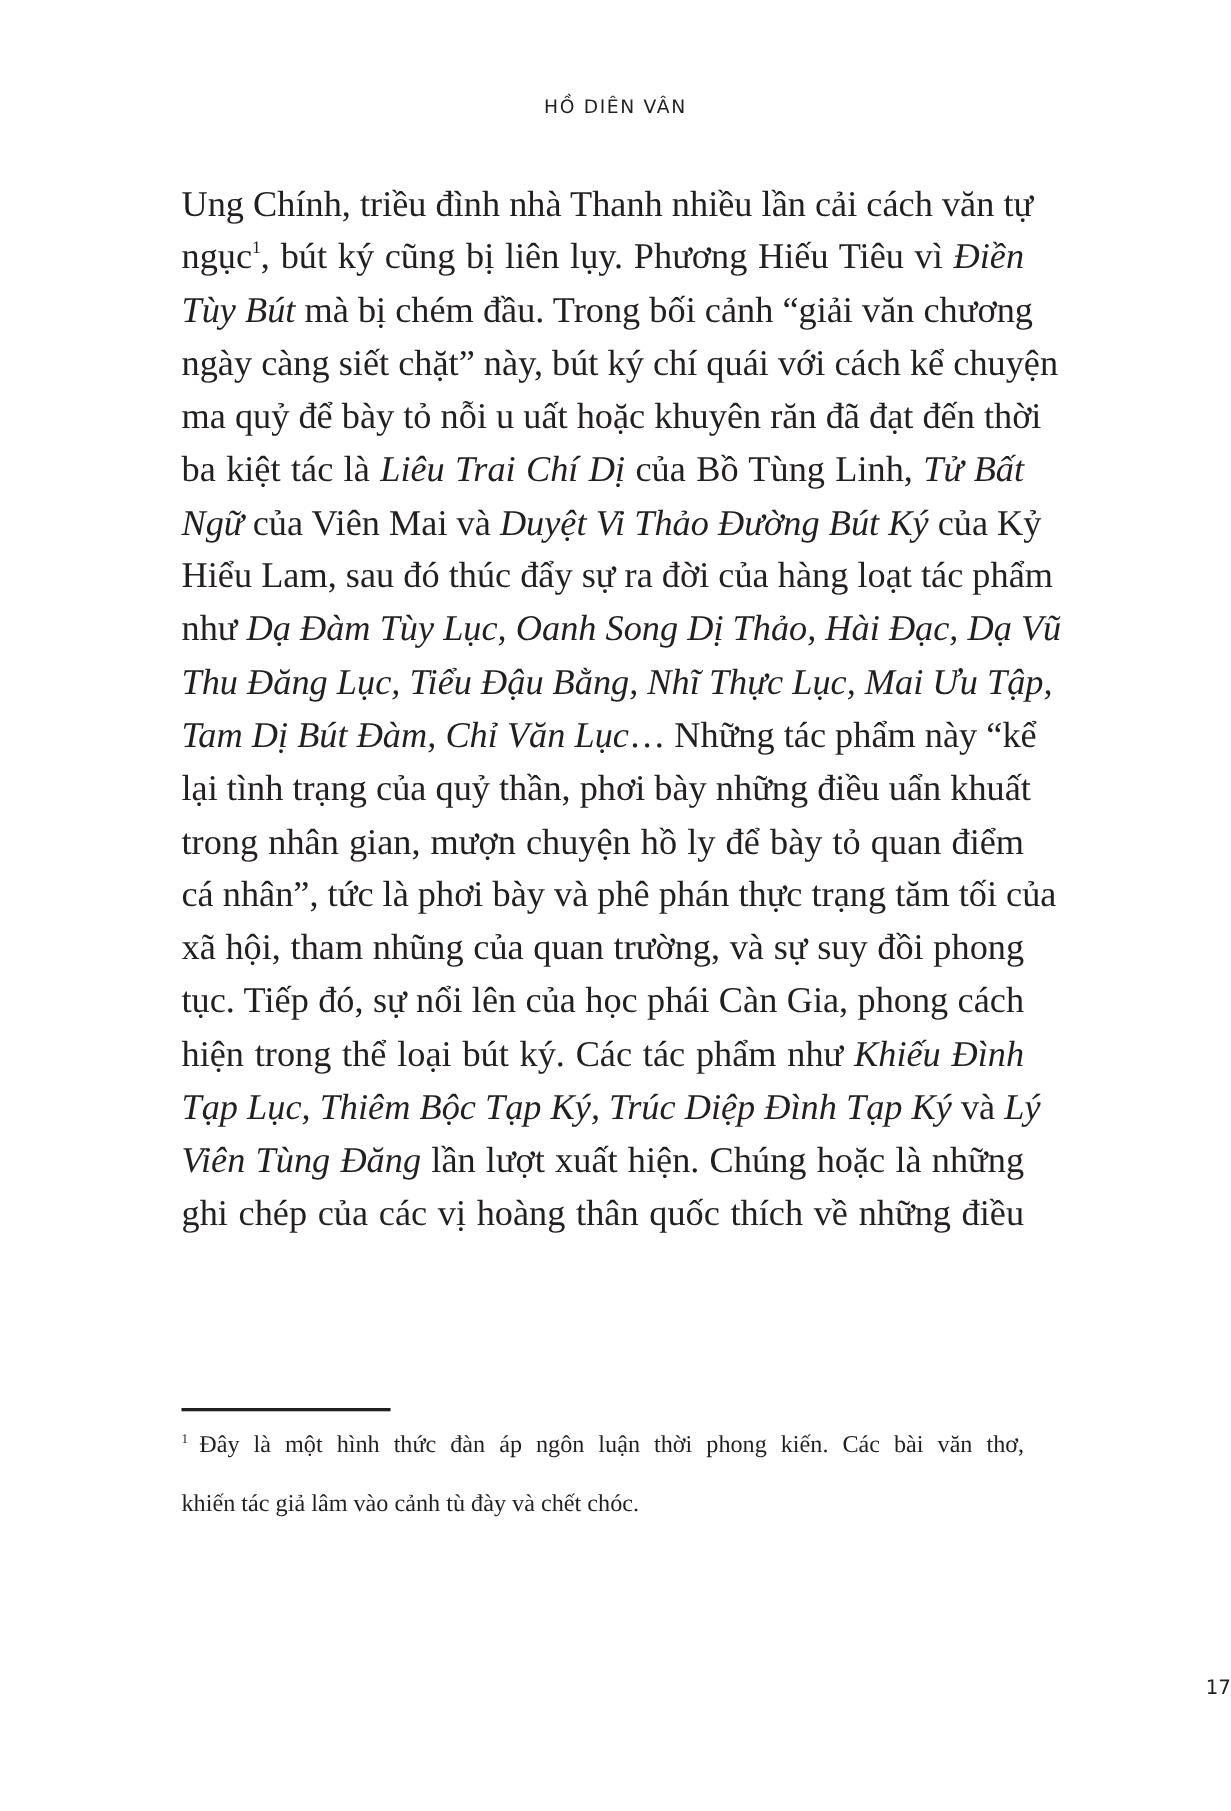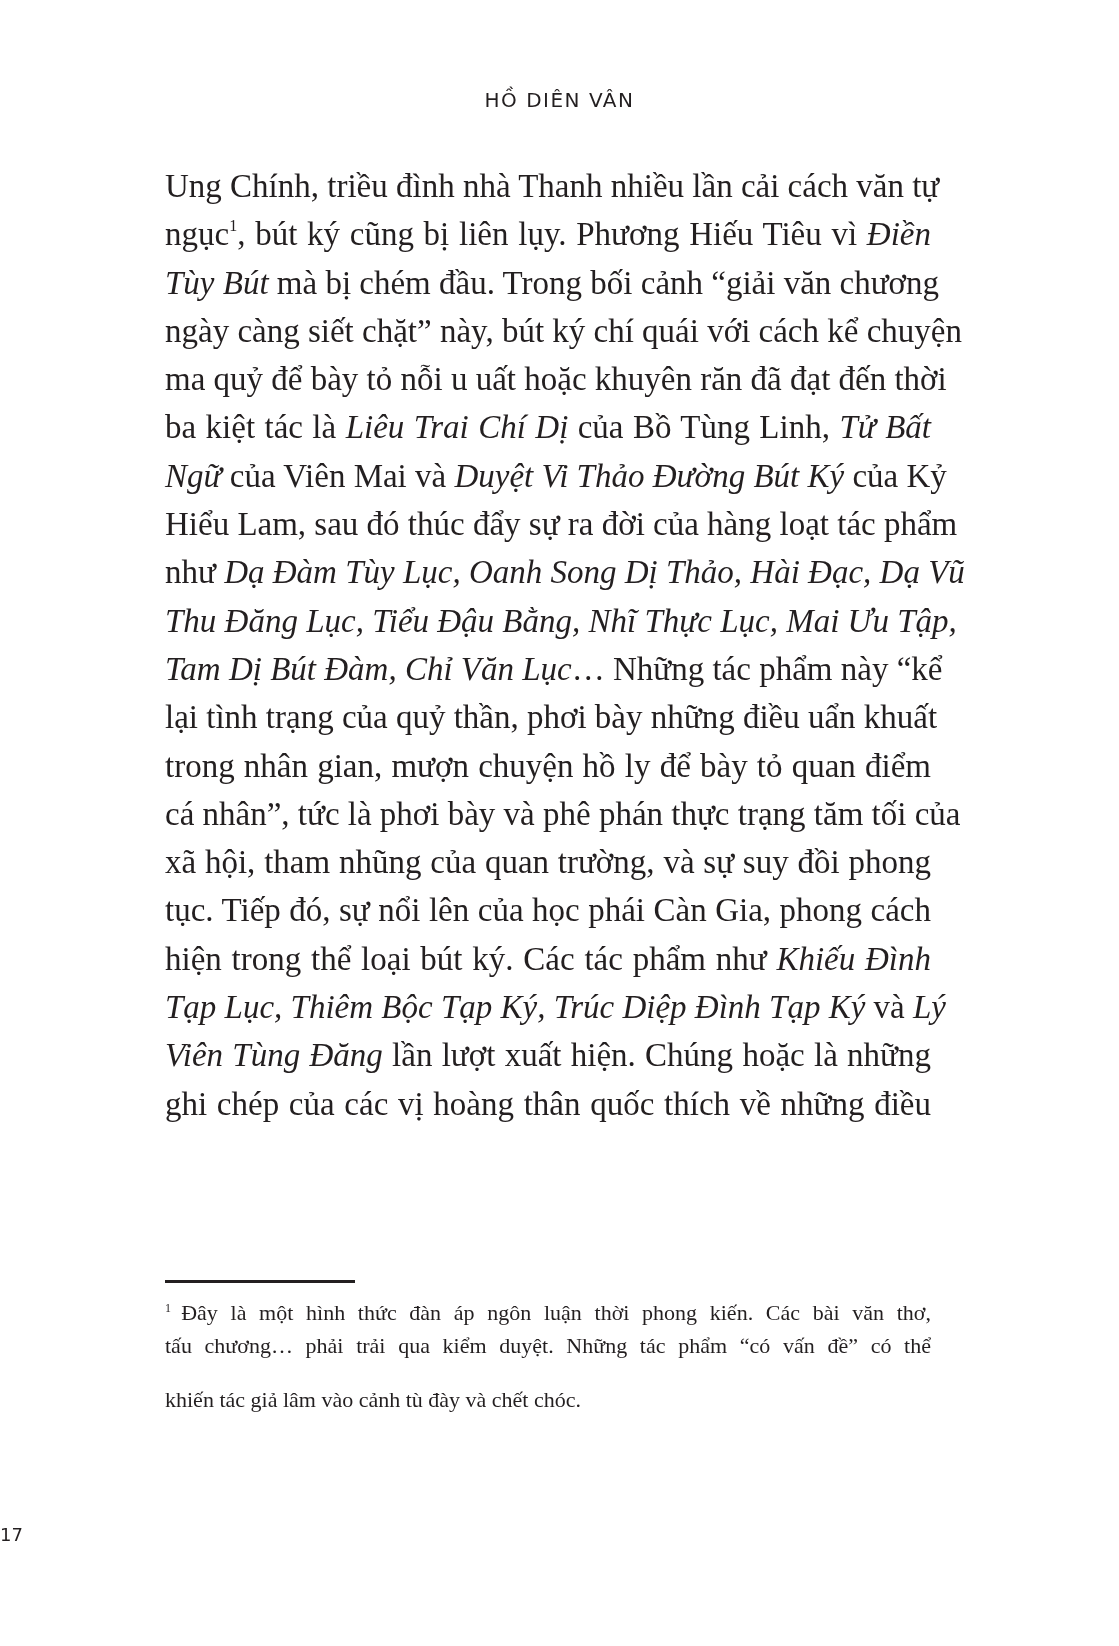--- a/index.html
+++ b/index.html
@@ -1,37 +1,37 @@
 <!DOCTYPE html>
 <html><head>
 <meta charset="utf-8">
 <style>
   html, body { margin: 0; padding: 0; background: #ffffff; }
   body { width: 1119px; height: 1646px; position: relative; overflow: hidden; color: #231f20; }
   .running-head {
     position: absolute; top: 88px; left: 0; width: 1119px; text-align: center;
-    font-family: "DejaVu Sans", sans-serif; font-size: 20px; letter-spacing: 1.5px; color: #231f20;
+    font-family: "DejaVu Sans", sans-serif; font-size: 17px; letter-spacing: 1.5px; color: #231f20;
   }
   .body-text {
     position: absolute; top: 162px; left: 165px; width: 766px;
     font-family: "Liberation Serif", serif; font-size: 33px; line-height: 48.3px;
   }
   .line { display: block; white-space: nowrap; text-align-last: justify; text-align: justify; }
   .it { font-style: italic; }
   sup.fn { font-size: 16px; vertical-align: 14px; line-height: 0; }
   .rule {
     position: absolute; top: 1280px; left: 165px; width: 190px; height: 3px; background: #231f20;
   }
   .footnote {
     position: absolute; top: 1296px; left: 165px; width: 766px;
     font-family: "Liberation Serif", serif; font-size: 22px; line-height: 33px;
   }
   .footnote sup { font-size: 12px; vertical-align: 8px; line-height: 0; }
   .page-number {
-    position: absolute; top: 1524px; left: 0; width: 1119px; text-align: left;
+    position: absolute; top: 1524px; left: 0; width: 1119px; text-align: right;
     font-family: "DejaVu Sans", sans-serif; font-size: 18px; color: #231f20;
   }
 </style>
 </head>
 <body>
 
 <div class="running-head">HỒ DIÊN VÂN</div>
 
 <div class="body-text" id="body-text">
     <span class="line"><span>Ung Chính, triều đình nhà Thanh nhiều lần cải cách văn tự</span></span>
@@ -53,17 +53,16 @@
     <span class="line"><span>hiện trong thể loại bút ký. Các tác phẩm như </span><span class="it">Khiếu Đình</span></span>
     <span class="line"><span class="it">Tạp Lục, Thiêm Bộc Tạp Ký, Trúc Diệp Đình Tạp Ký</span><span> và </span><span class="it">Lý</span></span>
     <span class="line"><span class="it">Viên Tùng Đăng</span><span> lần lượt xuất hiện. Chúng hoặc là những</span></span>
     <span class="line"><span>ghi chép của các vị hoàng thân quốc thích về những điều</span></span>
   </div>
 
 <div class="rule"></div>
 
 <div class="footnote" id="footnote">
     <span class="line"><sup>1 </sup><span>Đây là một hình thức đàn áp ngôn luận thời phong kiến. Các bài văn thơ,</span></span>
-    <span class="line"><span>tấu chương… phải trải qua kiểm duyệt. Những tác phẩm “có vấn đề” có thể</span></span>
     <span class="line" style="text-align-last: left; margin-top: 21px;"><span>khiến tác giả lâm vào cảnh tù đày và chết chóc.</span></span>
   </div>
 
 <div class="page-number">17</div>
 
 </body></html>

